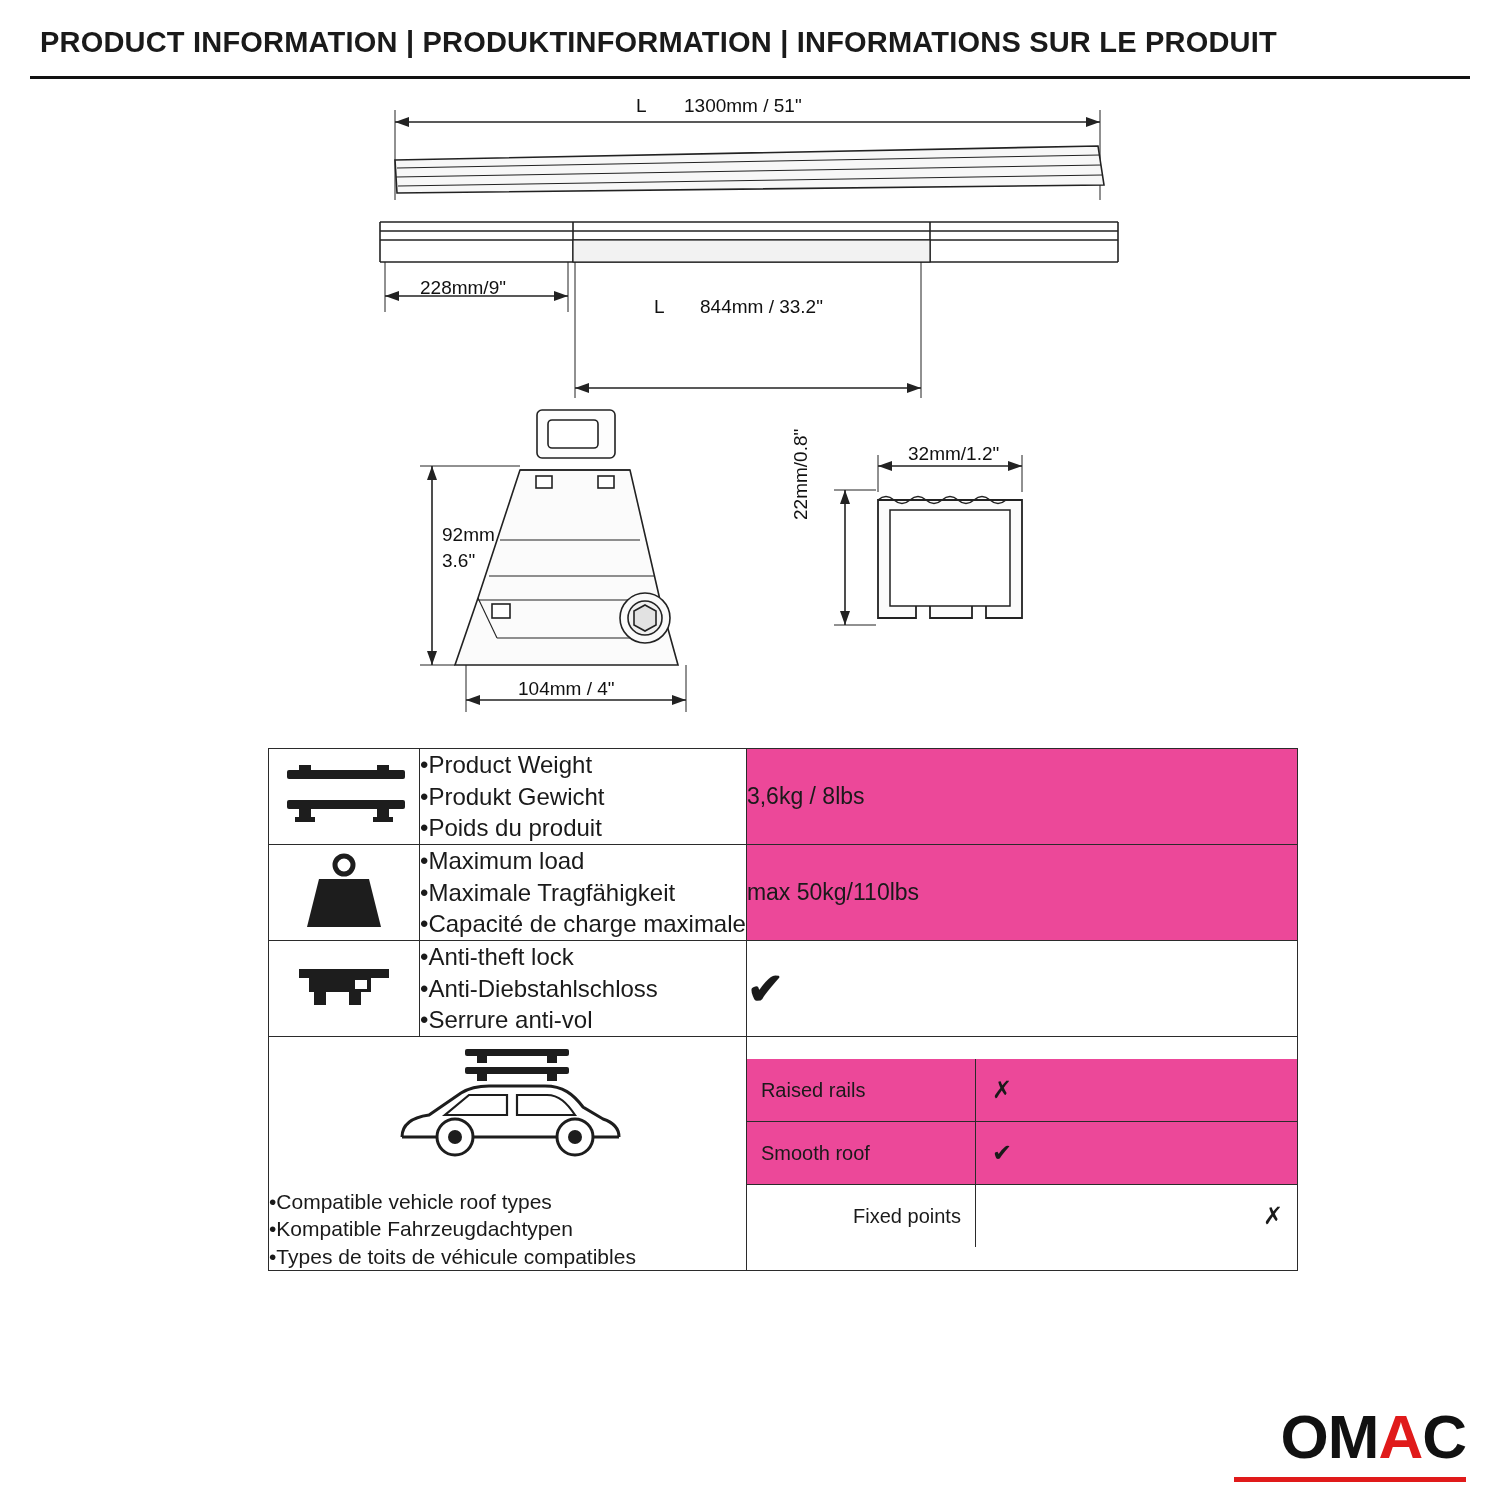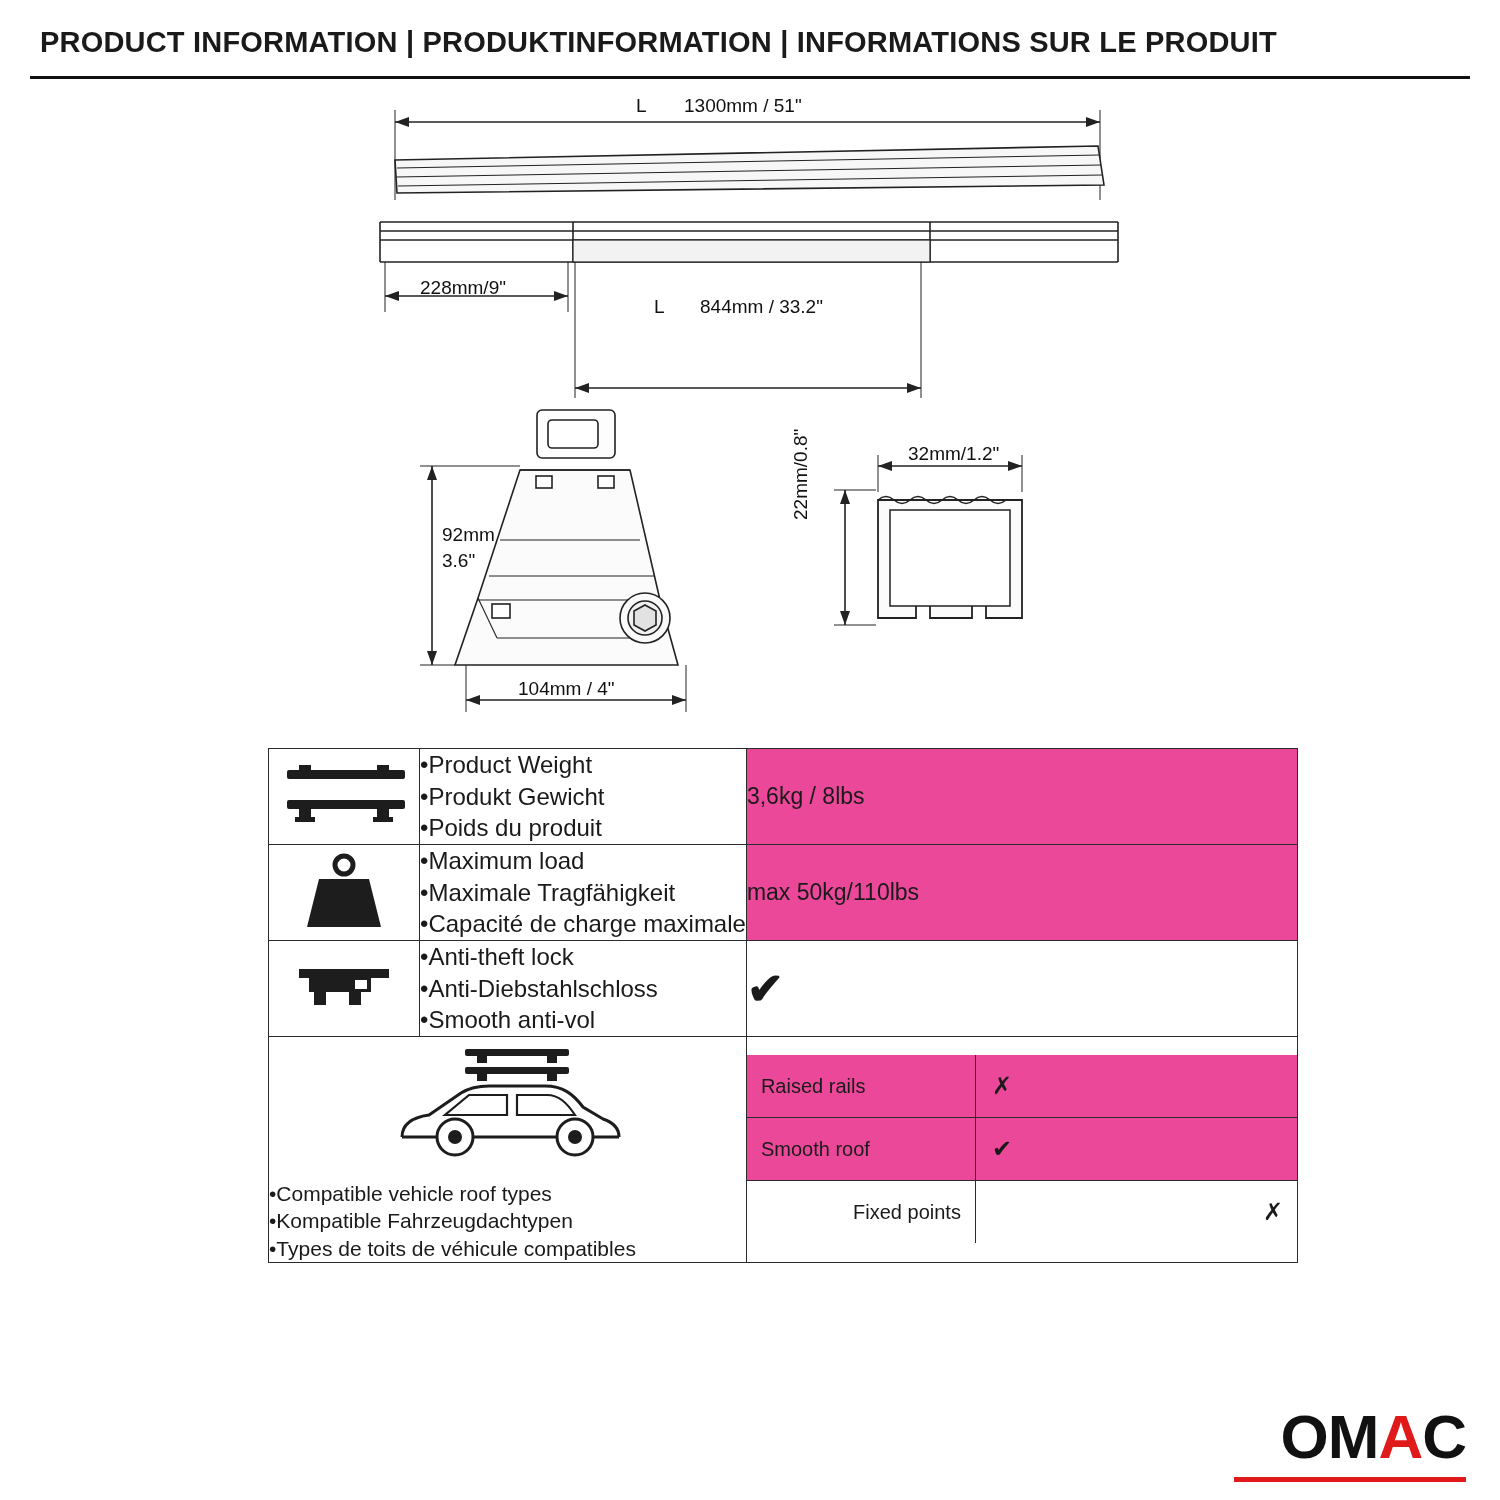--- a/index.html
+++ b/index.html
@@ -122,21 +122,21 @@
   }
 
   .compat-cell {
     padding: 10px 10px 16px 10px;
     text-align: center;
   }
   .compat-text {
     text-align: left;
     font-size: 21px;
     line-height: 1.3;
-    margin-top: 8px;
+    margin-top: 16px;
   }
 
   
   .logo {
     position: absolute;
     right: 34px;
     bottom: 28px;
     display: flex;
     align-items: center;
     font-weight: bold;
@@ -322,21 +322,21 @@
             <rect x="30" y="18" width="90" height="9" fill="#1d1d1d"></rect>
             <rect x="40" y="27" width="62" height="14" fill="#1d1d1d"></rect>
             <rect x="86" y="29" width="12" height="9" fill="#ffffff"></rect>
             <rect x="45" y="41" width="12" height="13" fill="#1d1d1d"></rect>
             <rect x="80" y="41" width="12" height="13" fill="#1d1d1d"></rect>
           </svg>
         </td>
         <td class="cell-labels">
           <div class="bullet-line">•Anti-theft lock</div>
           <div class="bullet-line">•Anti-Diebstahlschloss</div>
-          <div class="bullet-line">•Smooth anti-vol</div>
+          <div class="bullet-line">•Serrure anti-vol</div>
         </td>
         <td class="cell-value">
           <span class="check-big">✔</span>
         </td>
       </tr>
 
       <tr>
         <td class="compat-cell" colspan="2">
           <svg width="300" height="130" viewBox="0 0 300 130">
 

